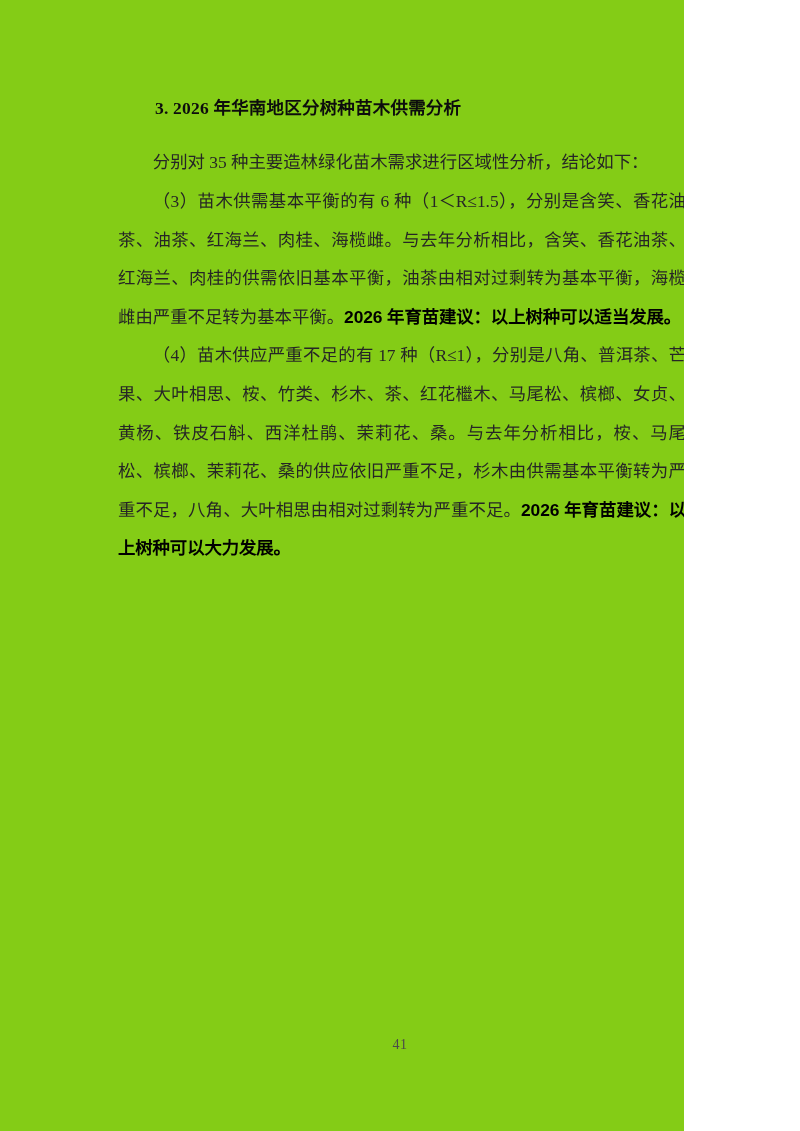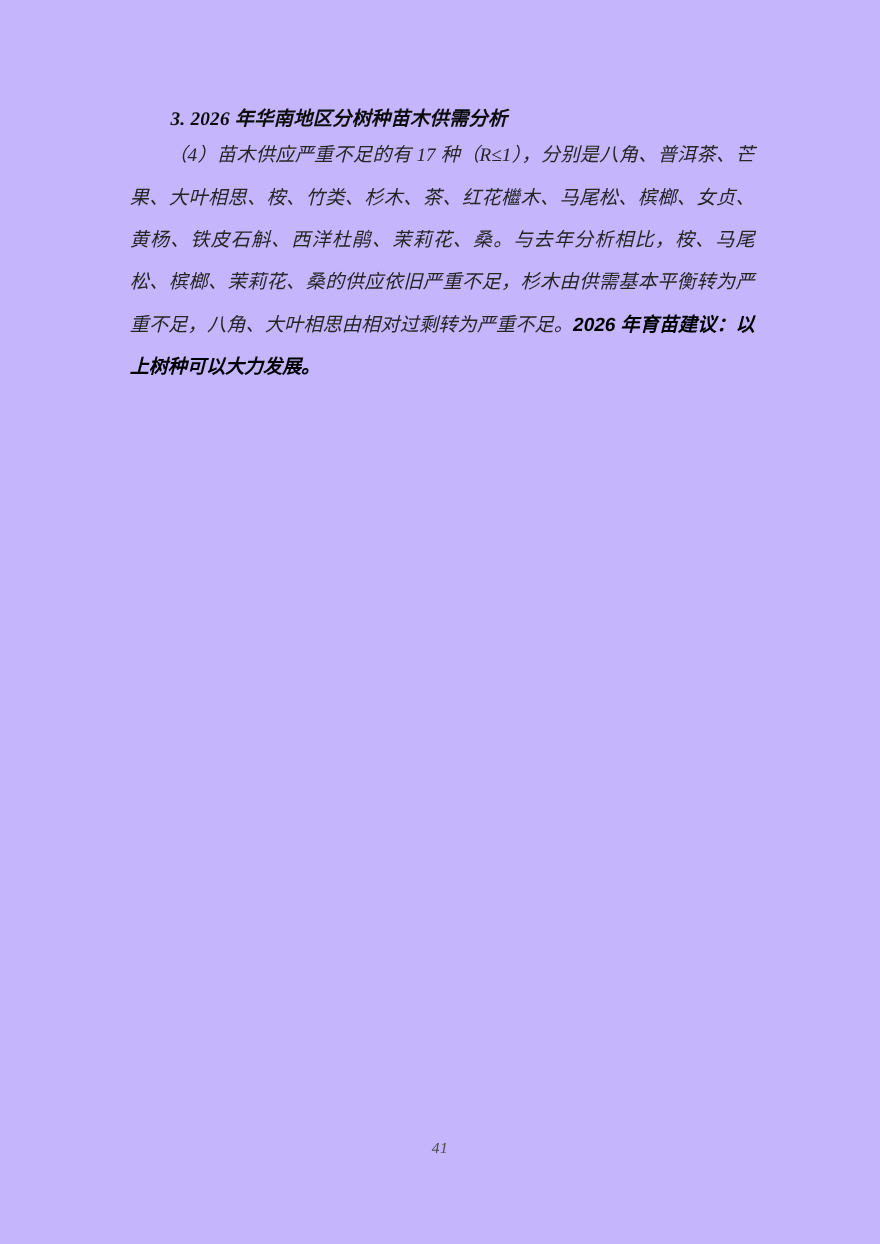--- a/index.html
+++ b/index.html
@@ -13,25 +13,24 @@
     height: 1131px;
     position: relative;
     font-family: "Liberation Serif", "DejaVu Serif", serif;
     color: #1a1a1a;
     -webkit-font-smoothing: antialiased;
   }
 
   .page {
     position: absolute;
     top: 0; left: 0;
-    width: 800px;
+    width: 684px;
     height: 1131px;
-    background: #c4b5fd;
+    background: #84cc16;
     overflow: hidden;
-    font-style: italic;
   }
 
   .content {
     position: absolute;
     left: 118px;
     top: 96px;
     width: 568px;
   }
 
   
@@ -87,23 +86,25 @@
 </style>
 </head>
 <body>
 
 <div class="page">
 
   <div class="content">
 
     <h1 class="doc-heading">3. 2026 年华南地区分树种苗木供需分析</h1>
 
+    <p class="para first-body">分别对 35 种主要造林绿化苗木需求进行区域性分析，结论如下：</p>
 
 
 
+    <p class="para"><span>（3）苗木供需基本平衡的有 6 种（1＜R≤1.5），分别是含笑、香花油茶、油茶、红海兰、肉桂、海榄雌。与去年分析相比，含笑、香花油茶、红海兰、肉桂的供需依旧基本平衡，油茶由相对过剩转为基本平衡，海榄雌由严重不足转为基本平衡。</span><span class="rec">2026 年育苗建议：以上树种可以适当发展。</span></p>
 
     <p class="para"><span>（4）苗木供应严重不足的有 17 种（R≤1），分别是八角、普洱茶、芒果、大叶相思、桉、竹类、杉木、茶、红花檵木、马尾松、槟榔、女贞、黄杨、铁皮石斛、西洋杜鹃、茉莉花、桑。与去年分析相比，桉、马尾松、槟榔、茉莉花、桑的供应依旧严重不足，杉木由供需基本平衡转为严重不足，八角、大叶相思由相对过剩转为严重不足。</span><span class="rec">2026 年育苗建议：以上树种可以大力发展。</span></p>
 
   </div>
 
   <div class="page-number">41</div>
 
 </div>
 
 </body></html>

